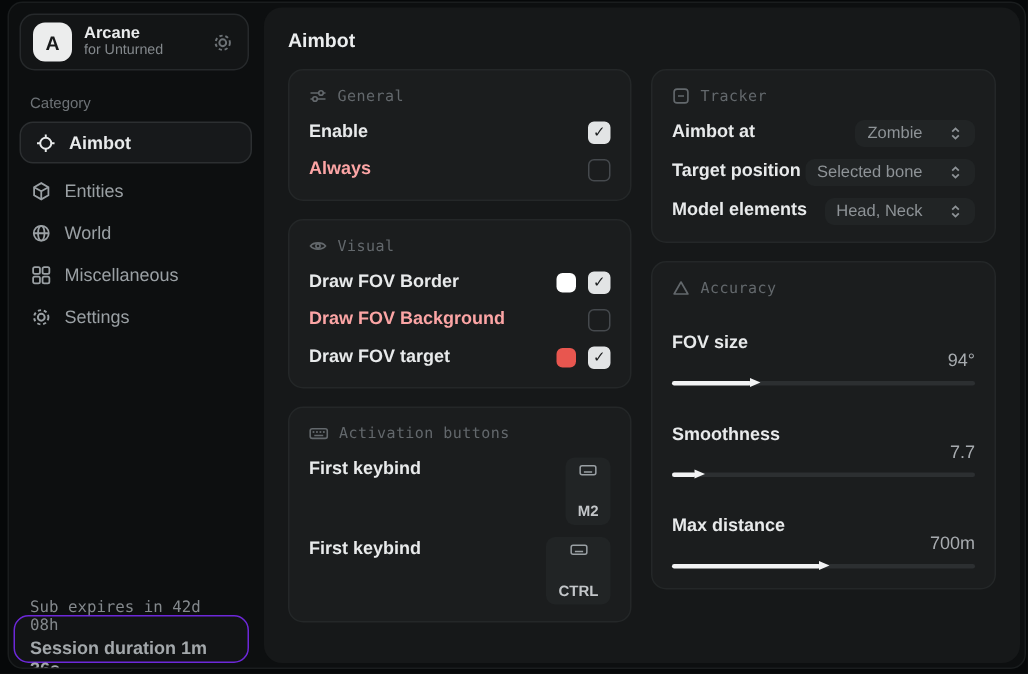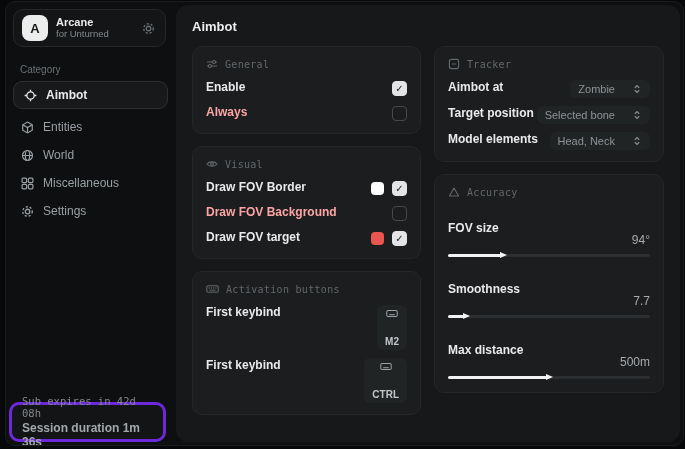--- a/index.html
+++ b/index.html
@@ -20,22 +20,22 @@
   .logo-sub { font-size:9.5px; color:#83888c; }
   .icon-btn { color:#6d7276; display:flex; align-items:center; justify-content:center;
               width:18px; height:18px; cursor:pointer; }
   .category { font-size:10px; color:#6d7276; margin:10px 0 6px 14px; }
   .nav { display:flex; flex-direction:column; }
   .nav-item { display:flex; align-items:center; gap:9px; color:#9aa0a4; font-size:12px;
               padding:7px 0 7px 15px; cursor:pointer; }
   .nav-item.active { margin:0 5px 4px 7px; padding:6px 0 6px 10px; background:#17191b;
                      border:1px solid #2c2f31; border-radius:9px; color:#e8eaeb; font-weight:bold; }
   .nav-item svg { flex:0 0 13px; }
-  .status-card { position:absolute; left:3px; right:7px; bottom:3px; height:40px;
-                 background:#121415; border:3px solid #6d28d9; border-radius:10px;
+  .status-card { position:absolute; left:3px; right:7px; bottom:3px; height:32px;
+                 background:#121415; border:1px solid #6d28d9; border-radius:10px;
                  padding:6px 10px; display:flex; flex-direction:column; justify-content:center; gap:2px; }
   .status-line1 { font-family:"DejaVu Sans Mono","Liberation Mono",monospace;
                   font-size:10.5px; color:#84898d; }
   .status-line2 { font-size:12px; color:#a3a8ab; font-weight:bold; }
 
   
   .main-panel { flex:1; margin:3px 3px 3px 3px; background:#161819; border-radius:12px;
                 padding:14px 16px; overflow:hidden; }
   .page-title { font-size:13px; font-weight:bold; color:#eceeef; }
   .columns { display:flex; gap:13px; margin-top:12px; }
@@ -341,21 +341,21 @@
             </div>
             <div class="slider">
               <div class="slider-track"></div>
               <div class="slider-fill" style="width: 8%;"></div>
             </div>
           </div>
 
           <div class="slider-row">
             <div class="slider-head">
               <span class="row-label">Max distance</span>
-              <span class="slider-value">500m</span>
+              <span class="slider-value">700m</span>
             </div>
             <div class="slider">
               <div class="slider-track"></div>
               <div class="slider-fill" style="width: 49%;"></div>
             </div>
           </div>
         </section>
 
       </div>
     </div>

